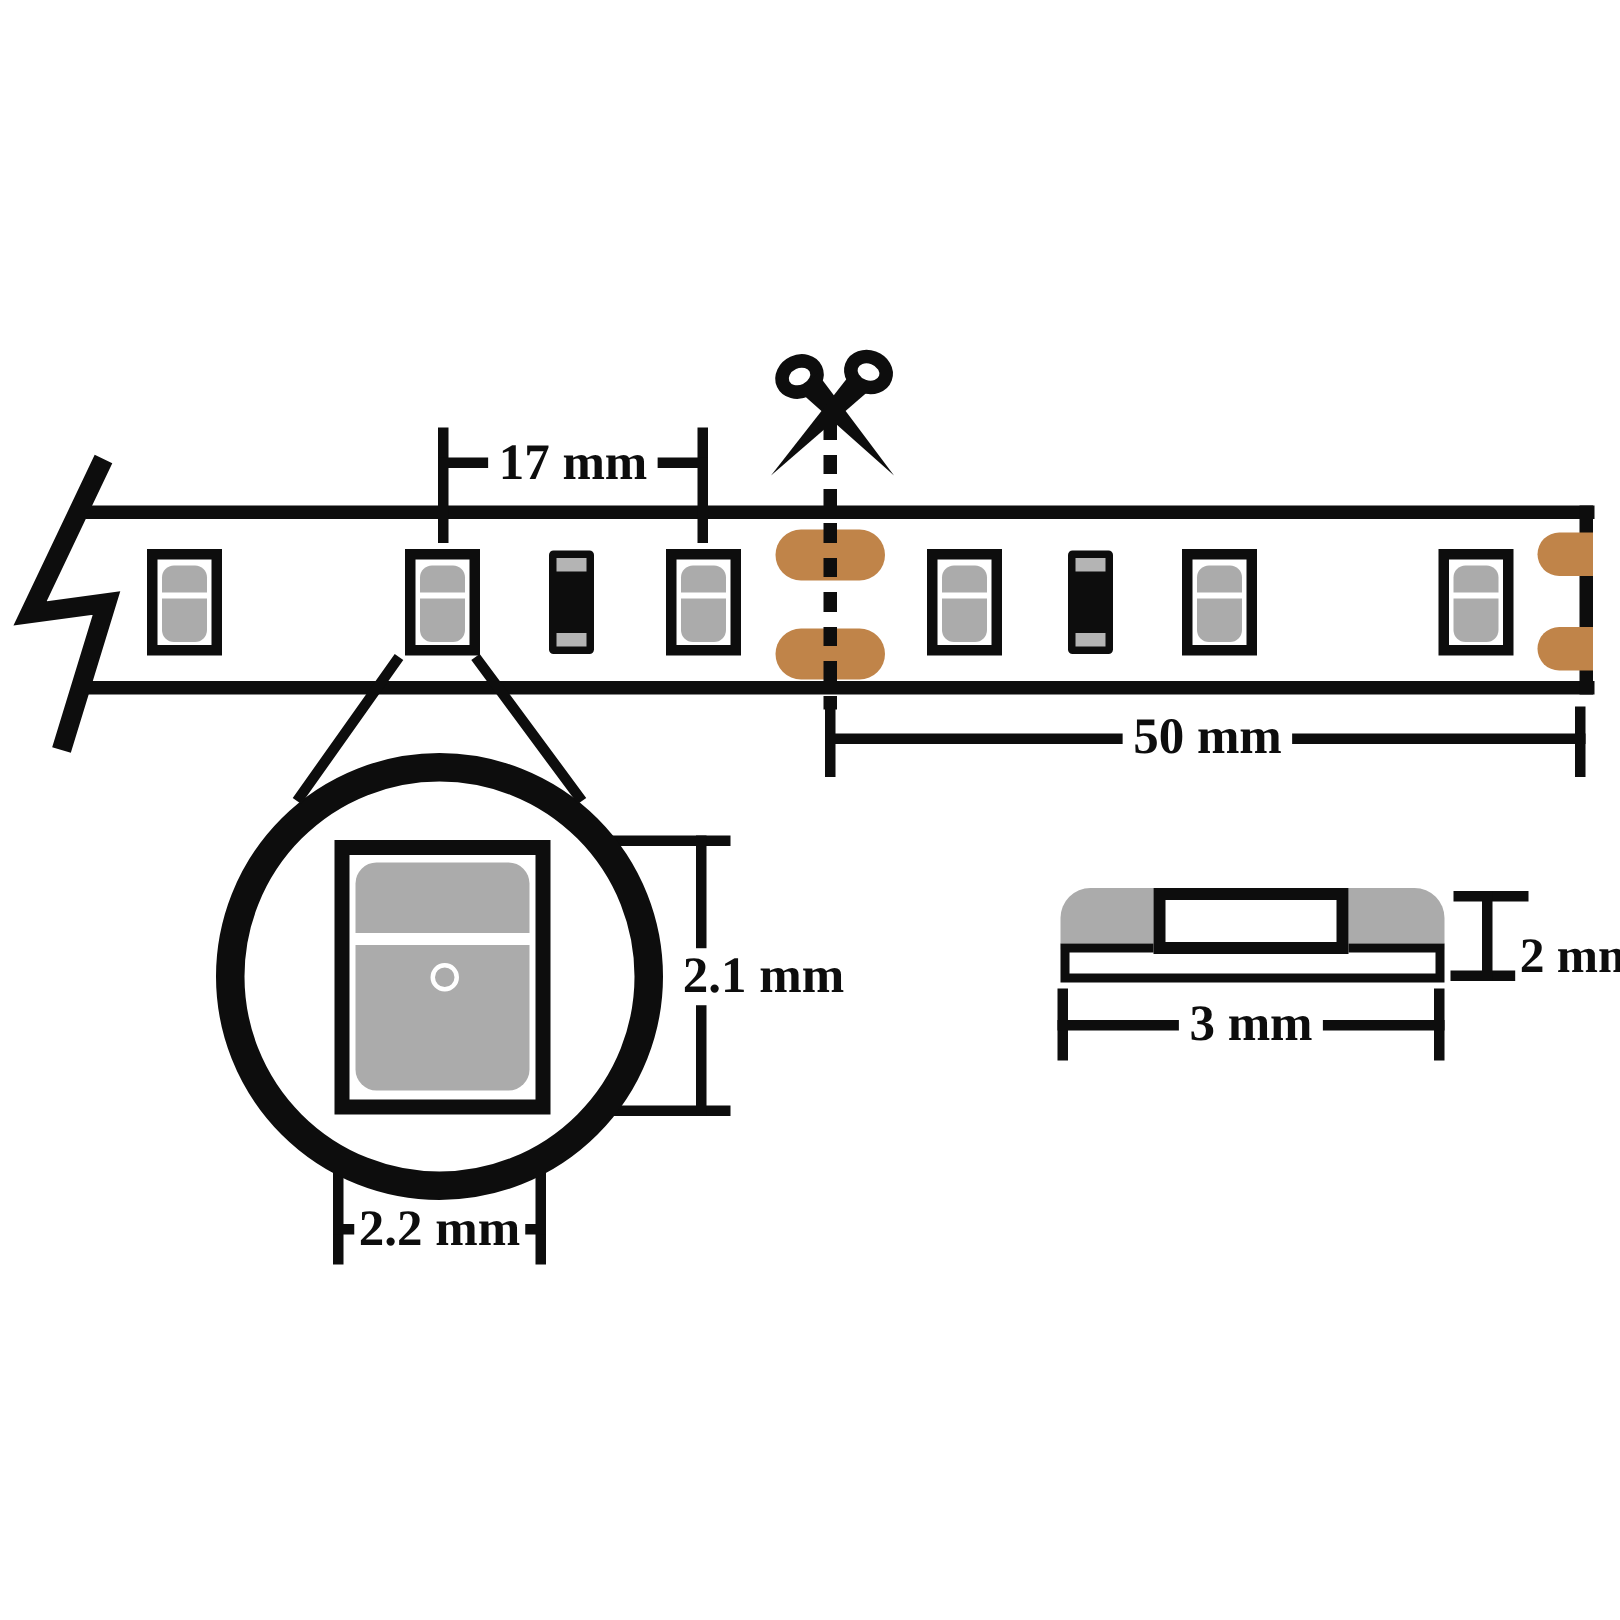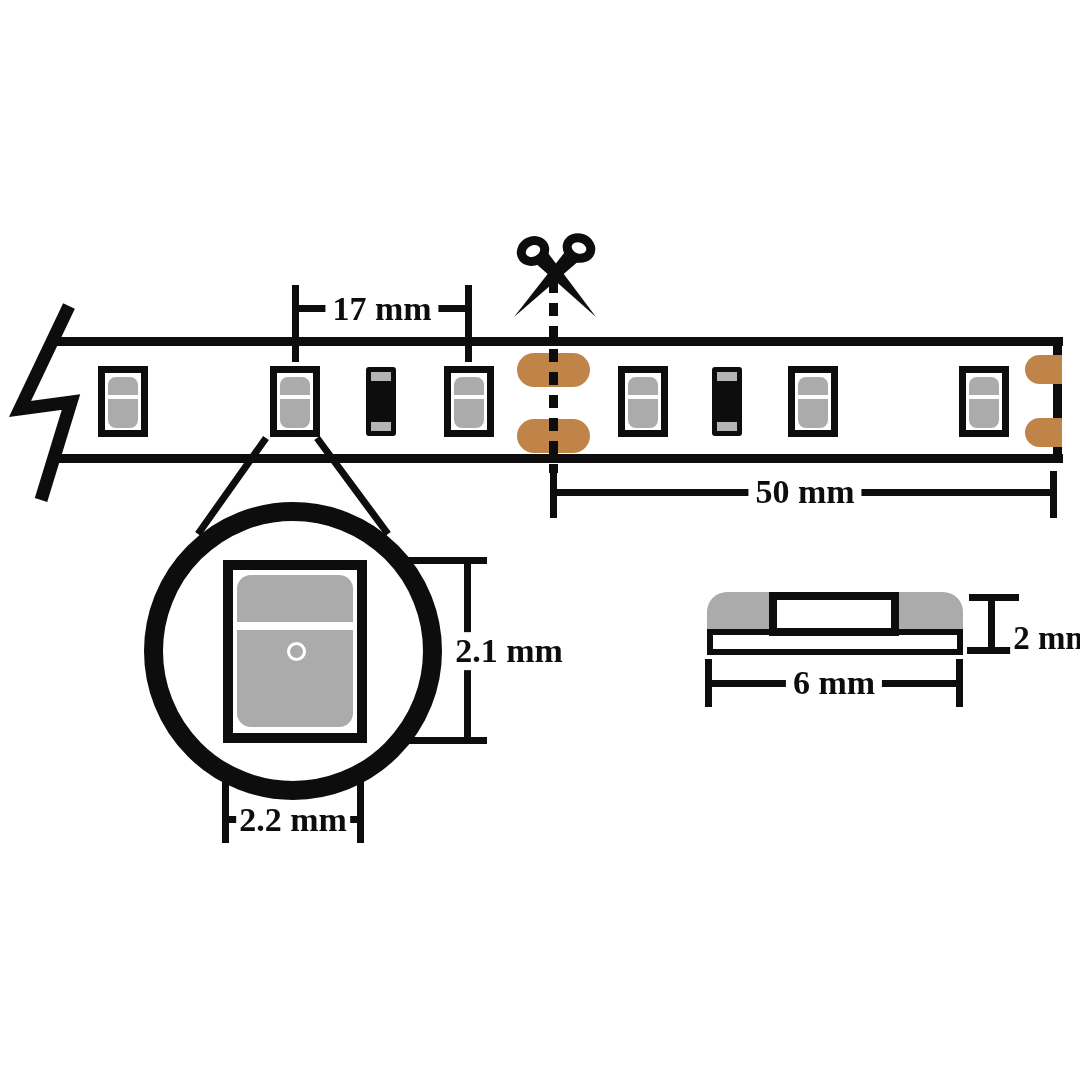--- a/index.html
+++ b/index.html
@@ -167,21 +167,21 @@
     <div class="ln" style="left:969px;top:594px;width:50px;height:7px;"></div>
     <div class="ln" style="left:967px;top:647px;width:52px;height:7px;"></div>
     <div class="ln" style="left:988px;top:594px;width:7px;height:60px;"></div>
     <div class="dim-label" style="left:1053px;top:624px;font-size:33px;padding:1px 3px;margin-top:14px;">2 mm</div>
   </div>
 
   <div>
     <div class="ln" style="left:705px;top:659px;width:7px;height:48px;"></div>
     <div class="ln" style="left:956px;top:659px;width:7px;height:48px;"></div>
     <div class="ln" style="left:705px;top:680px;width:258px;height:7px;"></div>
-    <div class="dim-label" style="left:834px;top:683px;">6 mm</div>
+    <div class="dim-label" style="left:834px;top:683px;">3 mm</div>
   </div>
 
   <svg class="linework" width="1080" height="1080" viewBox="0 0 1080 1080">
     <path d="M69 306 L20 409 L71 402 L41 500" fill="none" stroke="#0d0d0d" stroke-width="13" stroke-linejoin="miter"></path>
     <path d="M266 438 L198 534 M317 438 L388 534" fill="none" stroke="#0d0d0d" stroke-width="7"></path>
     <g transform="translate(508,228)">
       <ellipse cx="25" cy="23" rx="12" ry="10" fill="none" stroke="#0d0d0d" stroke-width="9" transform="rotate(-25 25 23)"></ellipse>
       <ellipse cx="71" cy="20" rx="12" ry="10" fill="none" stroke="#0d0d0d" stroke-width="9" transform="rotate(20 71 20)"></ellipse>
       <polygon points="37,21 88,89 25,33" fill="#0d0d0d"></polygon>
       <polygon points="60,20 6,89 73,31" fill="#0d0d0d"></polygon>

